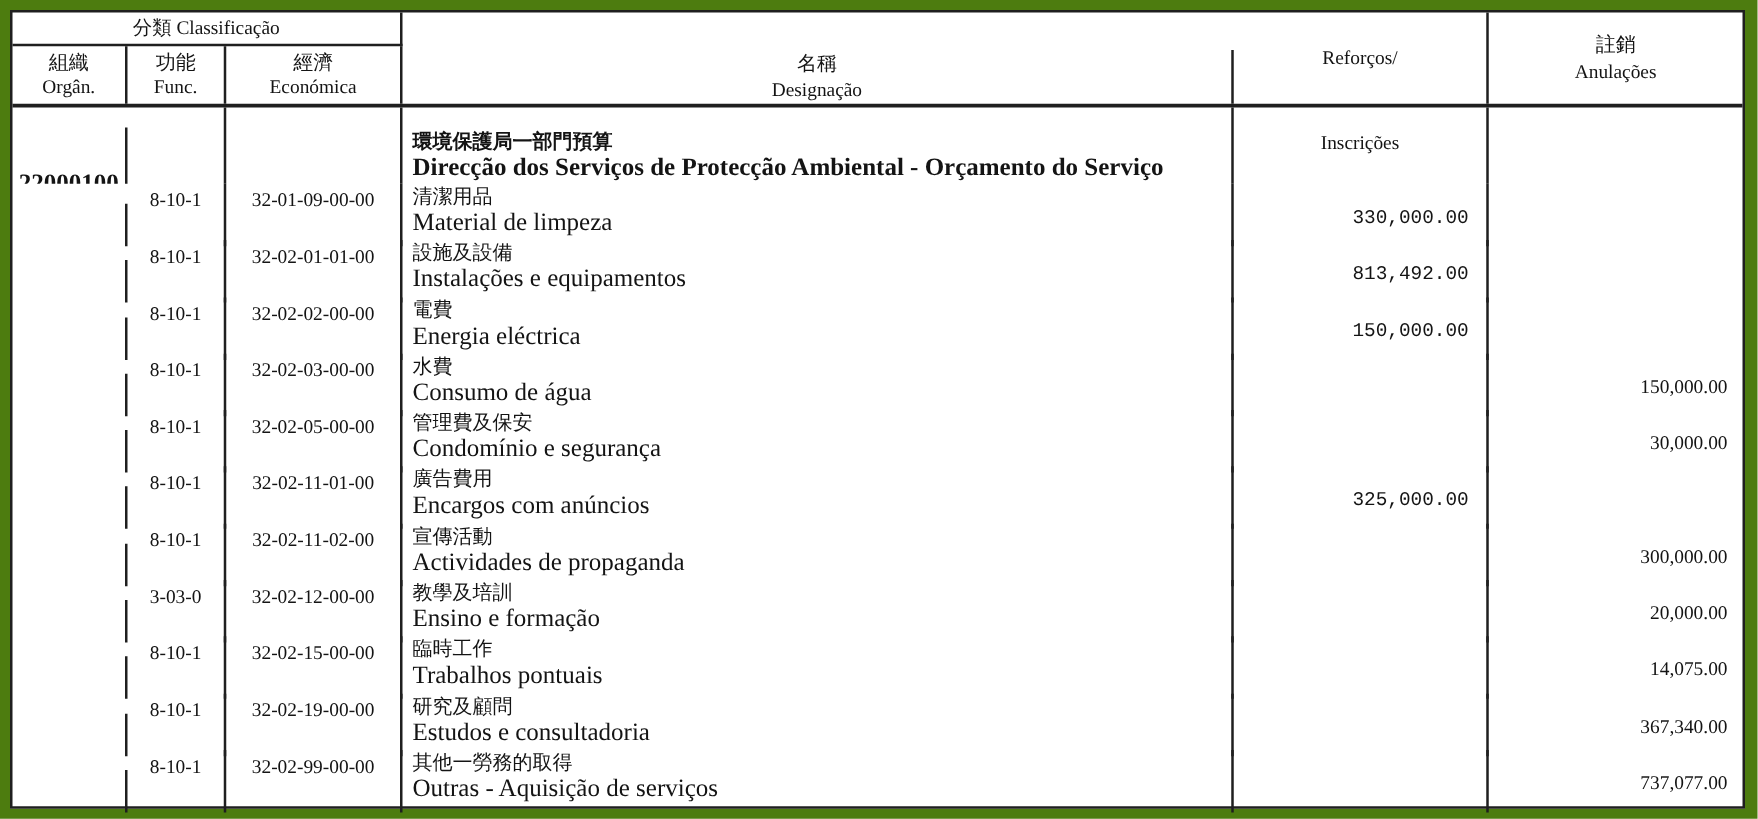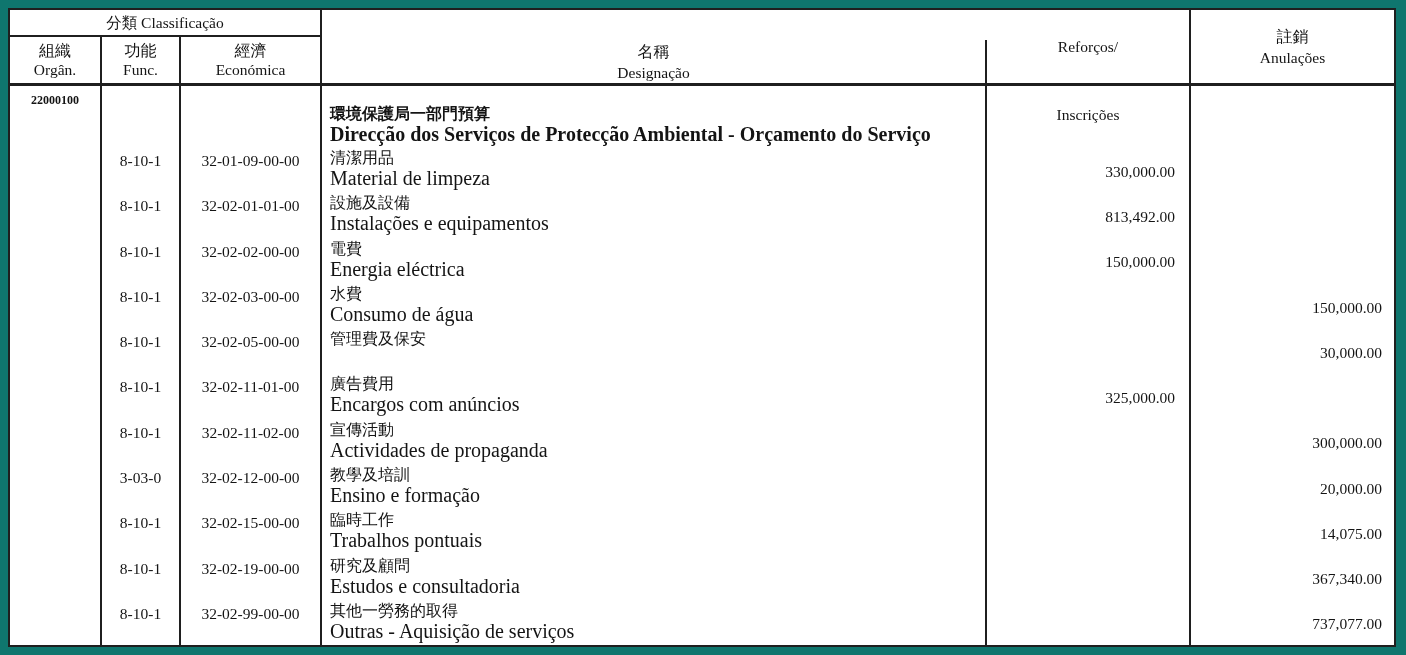--- a/index.html
+++ b/index.html
@@ -6,21 +6,21 @@
   body {
     width: 1406px; height: 655px;
     background: #ffffff;
     font-family: "Liberation Serif", "DejaVu Serif", serif;
     color: #141414;
     -webkit-font-smoothing: antialiased;
   }
   .page {
     position: relative;
     width: 1406px; height: 655px;
-    background: #0f766e;
+    background: #4d7c0f;
     overflow: hidden;
   }
   .budget-table {
     position: absolute;
     left: 8px; top: 8px;
     width: 1388px; height: 639px;
     border: 2px solid #1f1f1f;
     box-sizing: border-box;
     display: flex;
     flex-direction: column;
@@ -63,43 +63,44 @@
     grid-template-columns: 92px 79px 141px 1fr 204px 203px;
     flex: 1 1 0;
     min-height: 0;
   }
   .trow.org-row { flex: 1.35 1 0; }
   .c { box-sizing: border-box; border-right: 2px solid #1f1f1f; overflow: hidden; }
   .c:last-child { border-right: none; }
   .c-org {
     text-align: center;
     font-weight: bold;
-    font-size: 12px;
-    padding-top: 7px;
+    font-size: 20px;
+    padding-top: 34px;
+    margin-top: 16px;
   }
   .c-func, .c-econ {
     display: flex;
     align-items: flex-start;
     justify-content: center;
     font-size: 15.5px;
     padding-top: 5px;
   }
   .c-desig { padding: 0 6px 0 8px; }
   .c-desig .zh { font-size: 16px; line-height: 21px; white-space: nowrap; }
   .c-desig .pt { font-size: 20px; line-height: 20px; white-space: nowrap; }
   .org-row .c-desig { padding-top: 17px; }
   .org-row .c-desig .zh, .org-row .c-desig .pt { font-weight: bold; }
   .amount {
     display: flex;
     align-items: center;
     justify-content: flex-end;
     font-size: 15.5px;
     padding-top: 4px;
   }
-  .c-ref  { padding-right: 14px; }
+  .c-ref  { padding-right: 14px; font-family: Liberation Mono, monospace; }
   .c-anul { padding-right: 12px; }
 </style>
 </head>
 <body>
 
 <div class="page">
   <div class="budget-table">
 
     <div class="thead">
       <div class="hcell h-class">
@@ -236,20 +237,21 @@
   <div class="trow">
     <div class="c c-org"><span></span></div>
     <div class="c c-func">
             <span>8-10-1</span>
           </div>
     <div class="c c-econ">
             <span>32-02-05-00-00</span>
           </div>
     <div class="c c-desig">
       <div class="zh">管理費及保安</div>
+      <div class="pt">Condomínio e segurança</div>
     </div>
     <div class="c c-ref amount">
             <span></span>
           </div>
     <div class="c c-anul amount">
             <span>30,000.00</span>
           </div>
   </div>
 
   <div class="trow">

